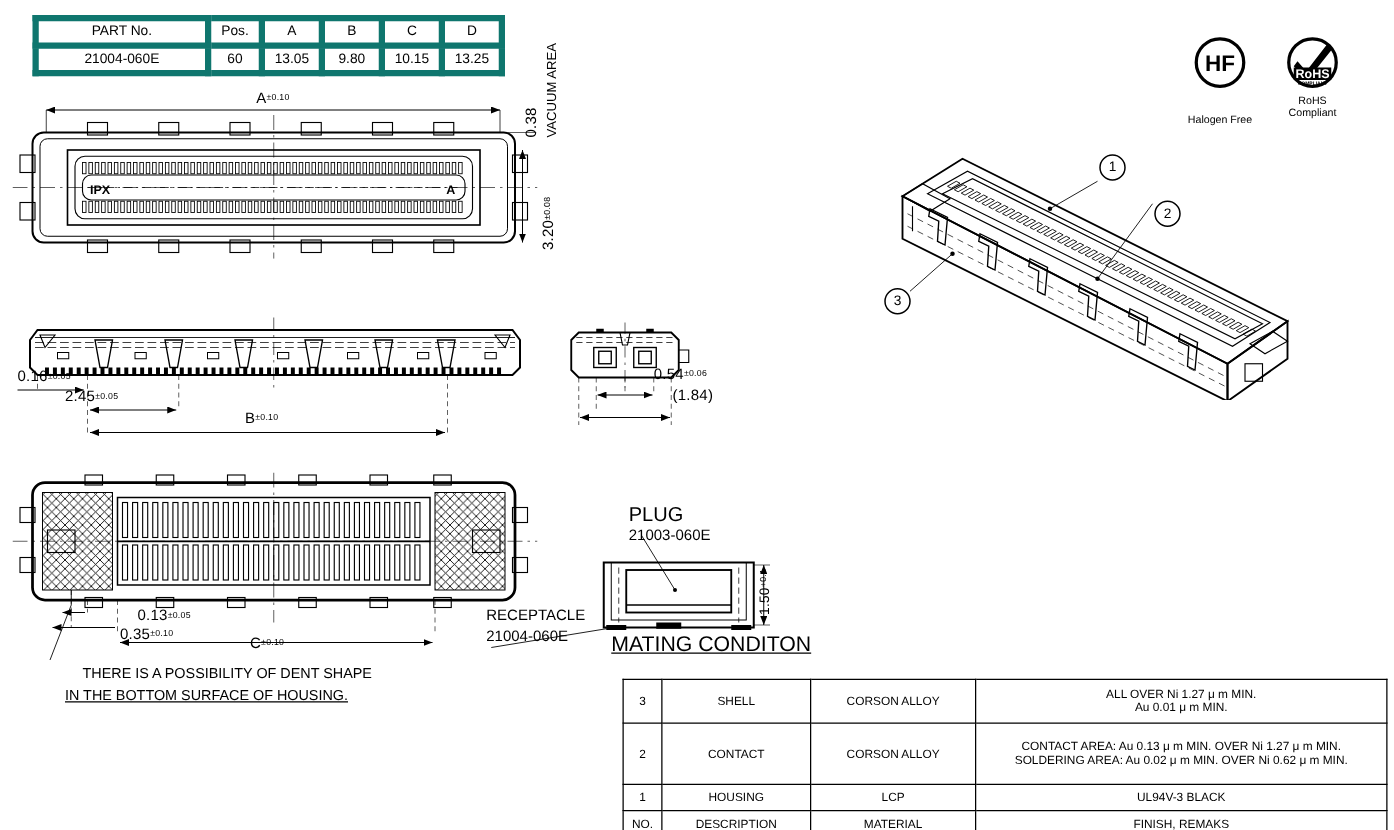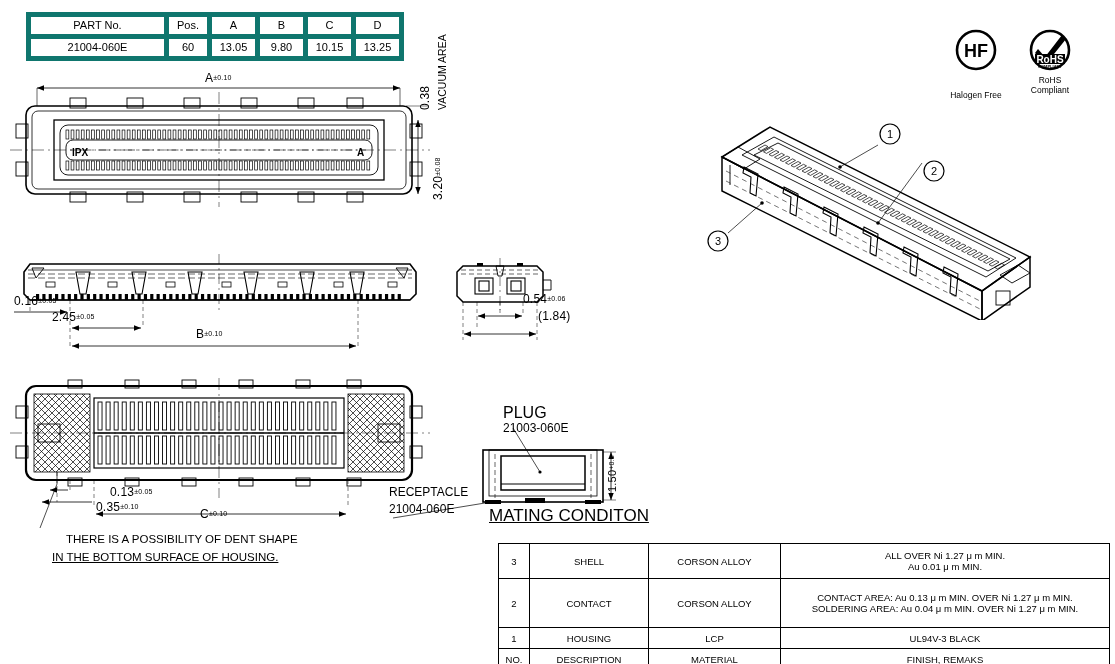--- a/index.html
+++ b/index.html
@@ -746,21 +746,21 @@
       <div>ALL OVER Ni 1.27 μ m MIN.</div>
       <div>Au 0.01 μ m MIN.</div>
     </td>
   </tr>
   <tr class="r-taller">
     <td class="c-no">2</td>
     <td class="c-desc">CONTACT</td>
     <td class="c-mat">CORSON ALLOY</td>
     <td class="c-fin">
       <div>CONTACT AREA: Au 0.13 μ m MIN. OVER Ni 1.27 μ m MIN.</div>
-      <div>SOLDERING AREA: Au 0.04 μ m MIN. OVER Ni 1.27 μ m MIN.</div>
+      <div>SOLDERING AREA: Au 0.02 μ m MIN. OVER Ni 0.62 μ m MIN.</div>
     </td>
   </tr>
   <tr class="r-short">
     <td class="c-no">1</td>
     <td class="c-desc">HOUSING</td>
     <td class="c-mat">LCP</td>
     <td class="c-fin">UL94V-3 BLACK</td>
   </tr>
   <tr class="r-short">
     <td class="c-no">NO.</td>

